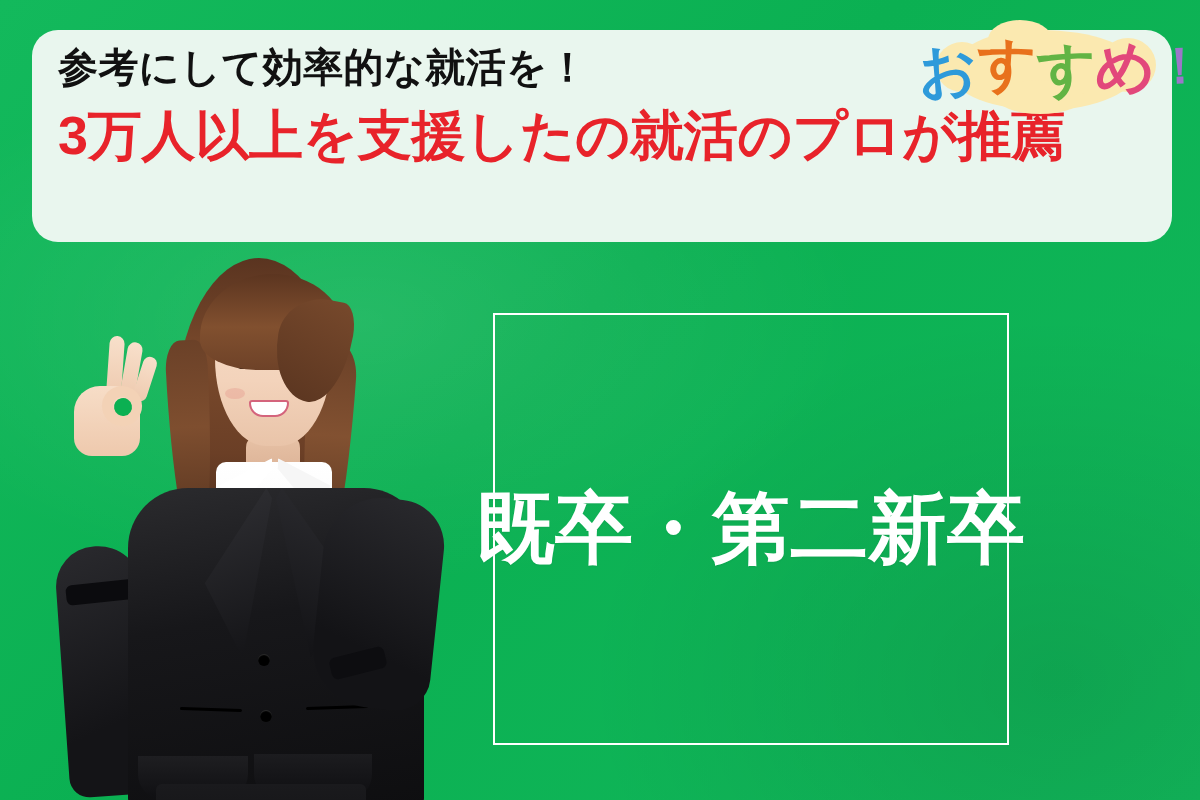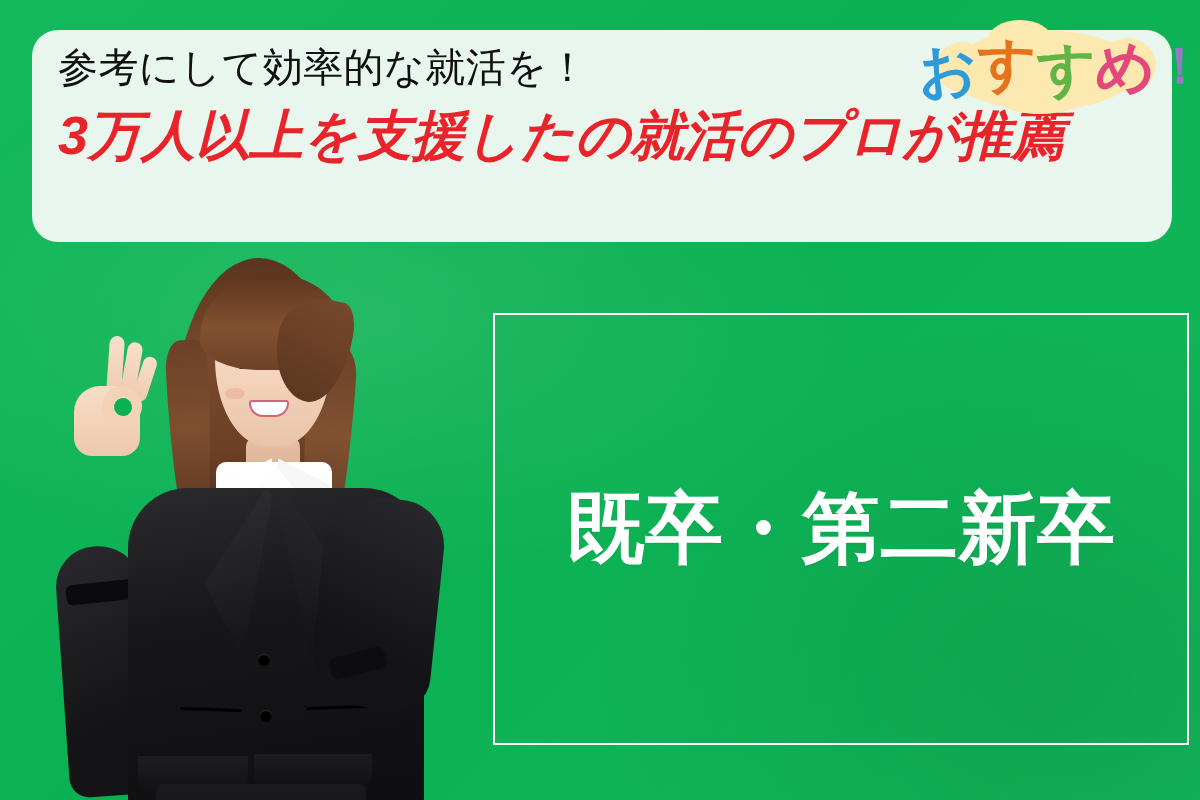--- a/index.html
+++ b/index.html
@@ -30,36 +30,35 @@
   .headline-card{
     position:absolute;
     left:32px;top:30px;width:1140px;height:212px;
     background:#e9f6ee;
     border-radius:26px;
     box-sizing:border-box;
     padding:14px 26px 0 26px;
   }
   .headline-sub{
     font-size:40px;
-    font-weight:400;
+    font-weight:700;
     color:#111111;
     letter-spacing:.01em;
     line-height:1.15;
     margin:0;
     white-space:nowrap;
   }
   .headline-main{
     font-size:54px;
     font-weight:700;
     color:#e8232a;
     letter-spacing:-.005em;
     line-height:1.18;
     margin:14px 0 0 0;
     white-space:nowrap;
-    font-style:italic;
   }
 
   
   .recommend-badge{
     position:absolute;
     left:900px;top:16px;
     width:290px;height:104px;
     pointer-events:none;
   }
   .badge-burst{
@@ -99,21 +98,21 @@
   .bc-1{color:#2e9ada;transform:rotate(-4deg) translateY(2px);}
   .bc-2{color:#e8711c;transform:rotate(2deg) translateY(-4px);}
   .bc-3{color:#62b444;transform:rotate(-1deg) translateY(1px);}
   .bc-4{color:#e2487b;transform:rotate(3deg) translateY(-1px);}
   .bc-5{color:#9b77c9;font-size:50px;transform:rotate(-2deg) translateY(-2px);}
 
   
   .copy-box{
     position:absolute;
     left:493px;top:313px;
-    width:696px;height:432px;
+    width:516px;height:432px;
     border:2px solid #ffffff;
     box-sizing:border-box;
     display:flex;flex-direction:column;
     align-items:center;justify-content:center;
     gap:38px;
   }
   .copy-line{
     color:#ffffff;
     font-weight:700;
     line-height:1.05;

